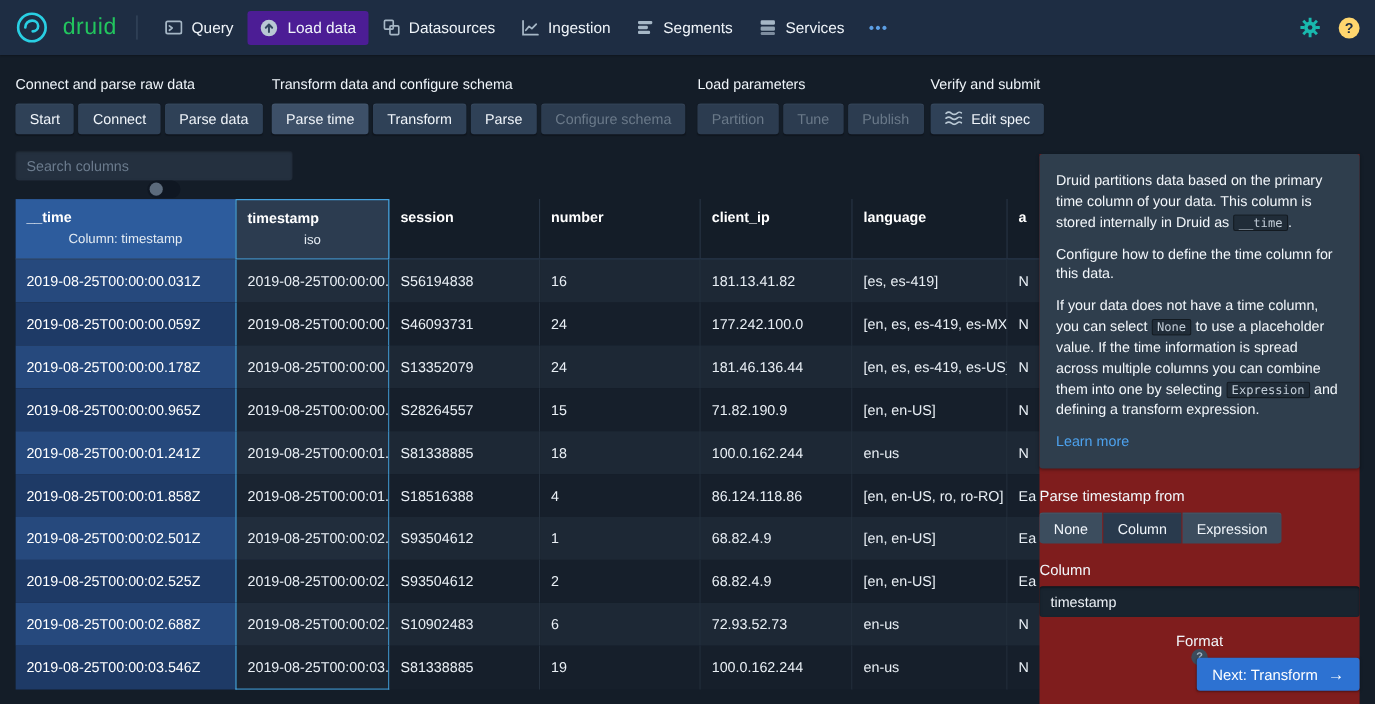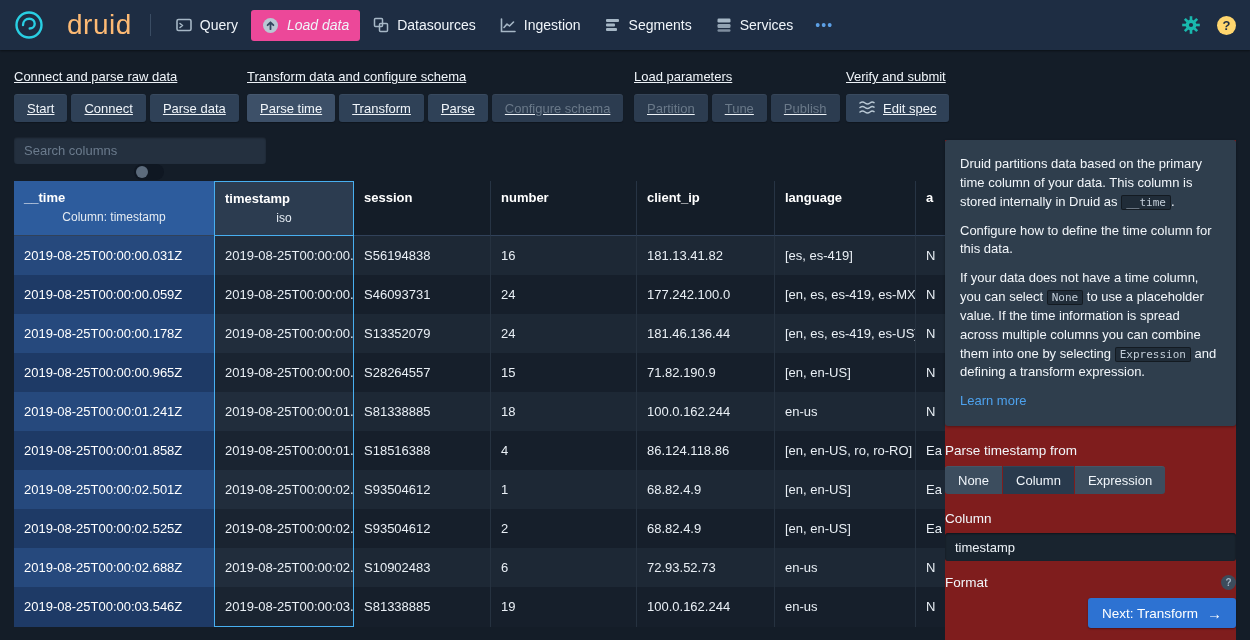--- a/index.html
+++ b/index.html
@@ -3,36 +3,36 @@
 <meta charset="utf-8">
 <style>
   * { margin:0; padding:0; box-sizing:border-box; }
   html,body { width:1250px; height:640px; overflow:hidden; background:#141d28;
     font-family:"Liberation Sans", sans-serif; color:#edf2f7; position:relative; }
 
   
   .topbar { position:absolute; top:0; left:0; right:0; height:50px; background:#1e2d43;
     display:flex; align-items:center; padding:0 14px; box-shadow:0 1px 2px rgba(0,0,0,.45); z-index:5; }
   .logo svg { display:block; }
-  .brand { font-size:28px; color:#fdba74; margin-left:23px; font-weight:400; letter-spacing:.5px; }
+  .brand { font-size:21px; color:#22c55e; margin-left:13px; font-weight:400; letter-spacing:.5px; }
   .topbar-divider { width:1px; height:22px; background:#3a4c63; margin:0 14px 0 18px; }
   .nav { display:flex; align-items:center; gap:2px; }
   .nav-item { display:flex; align-items:center; gap:8px; padding:7px 11px; border-radius:3px;
     font-size:14px; color:#f0f5fa; cursor:pointer; }
-  .nav-item.active { background:#ec4899;font-style:italic; }
+  .nav-item.active { background:#4c1d95; }
   .nav-item svg { display:block; }
   .nav-more { color:#5c9fe5; font-size:14px; letter-spacing:1px; padding:7px 9px; cursor:pointer; }
   .topbar-spacer { flex:1; }
   .top-icon { margin-left:16px; cursor:pointer; display:flex; align-items:center; }
   .help-badge { width:19px; height:19px; border-radius:50%; background:#ffd66e; color:#1e2d43;
     font-weight:bold; font-size:13px; display:flex; align-items:center; justify-content:center; }
 
   
   .steps { position:absolute; top:69px; left:0; right:0; height:62px; }
-  .step-group { position:absolute; top:0;text-decoration:underline; }
+  .step-group { position:absolute; top:0; }
   .g1{left:14px;} .g2{left:247px;} .g3{left:634px;} .g4{left:846px;}
   .step-group-label { font-size:13px; color:#f0f5fa; margin-bottom:10px; }
   .step-buttons { display:flex; gap:4px; }
   .btn { height:28px; padding:0 13px; background:#2f4157; border:none; border-radius:3px;
     color:#f0f5fa; font-size:13px; font-family:inherit; display:inline-flex; align-items:center;
     gap:8px; cursor:pointer; box-shadow:inset 0 1px 0 rgba(255,255,255,.05), 0 1px 1px rgba(0,0,0,.25); }
   .btn.active { background:#3d5068; }
   .btn.disabled { color:#6a7989; background:#2c3c50; cursor:default; }
 
   
@@ -82,21 +82,21 @@
   .seg-btn { height:28px; padding:0 13px; font-size:13px; color:#f0f5fa; background:#3c4d5e;
     border:none; font-family:inherit; cursor:pointer; box-shadow:inset 0 1px 0 rgba(255,255,255,.05); }
   .seg-btn:first-child { border-radius:3px 0 0 3px; }
   .seg-btn:last-child  { border-radius:0 3px 3px 0; }
   .seg-btn.active { background:#293a4d; }
   .field-label { margin-top:17px; font-size:13.5px; color:#f2f7fb; display:flex;
     justify-content:space-between; align-items:center; }
   .text-input { margin-top:7px; width:100%; height:28px; background:#19242f; border:none;
     border-radius:3px; color:#edf2f7; font-size:13px; padding:0 10px; font-family:inherit;
     box-shadow:inset 0 1px 2px rgba(0,0,0,.45); }
-  .fmt { margin-top:14px; }
+  .fmt { margin-top:14px;flex-direction:column; }
   .info-icon { width:15px; height:15px; border-radius:50%; background:#3c4c5c; color:#a3b3c2;
     font-size:10px; font-weight:700; display:flex; align-items:center; justify-content:center; cursor:pointer; }
   .next-btn { position:absolute; right:0; bottom:12px; height:30px; padding:0 14px; background:#2d72d2;
     color:#fff; border:none; border-radius:3px; font-size:13.5px; font-family:inherit; display:flex;
     align-items:center; gap:9px; cursor:pointer; box-shadow:0 1px 2px rgba(0,0,0,.35); }
   .next-arrow { font-size:15px; line-height:1; }
 </style>
 </head>
 <body>
 

